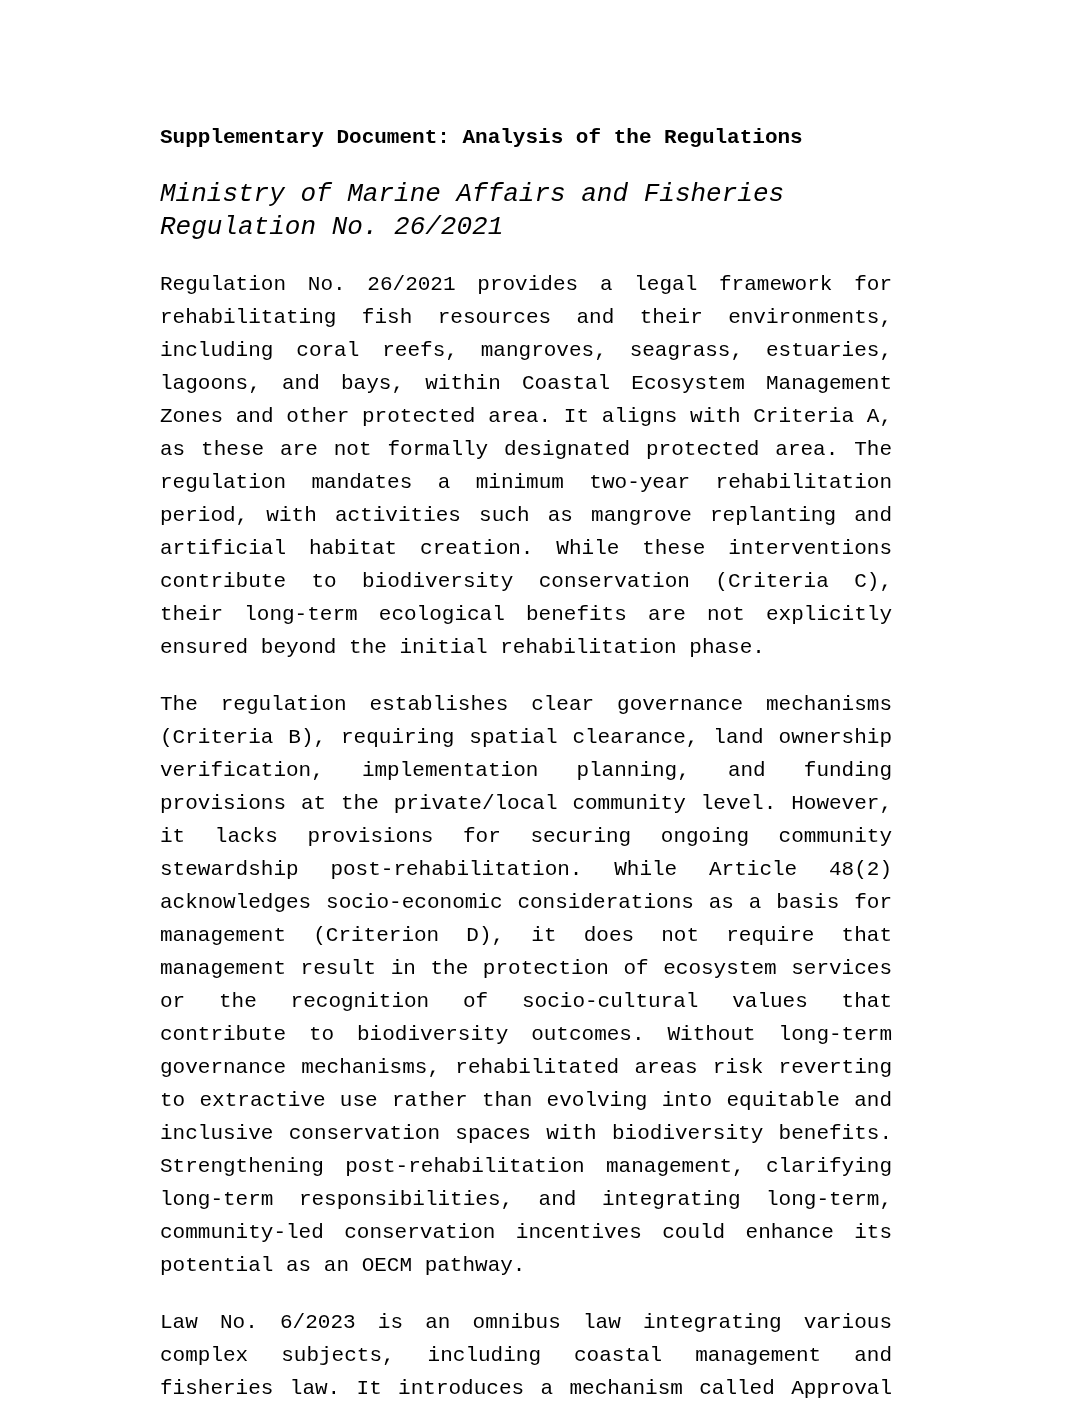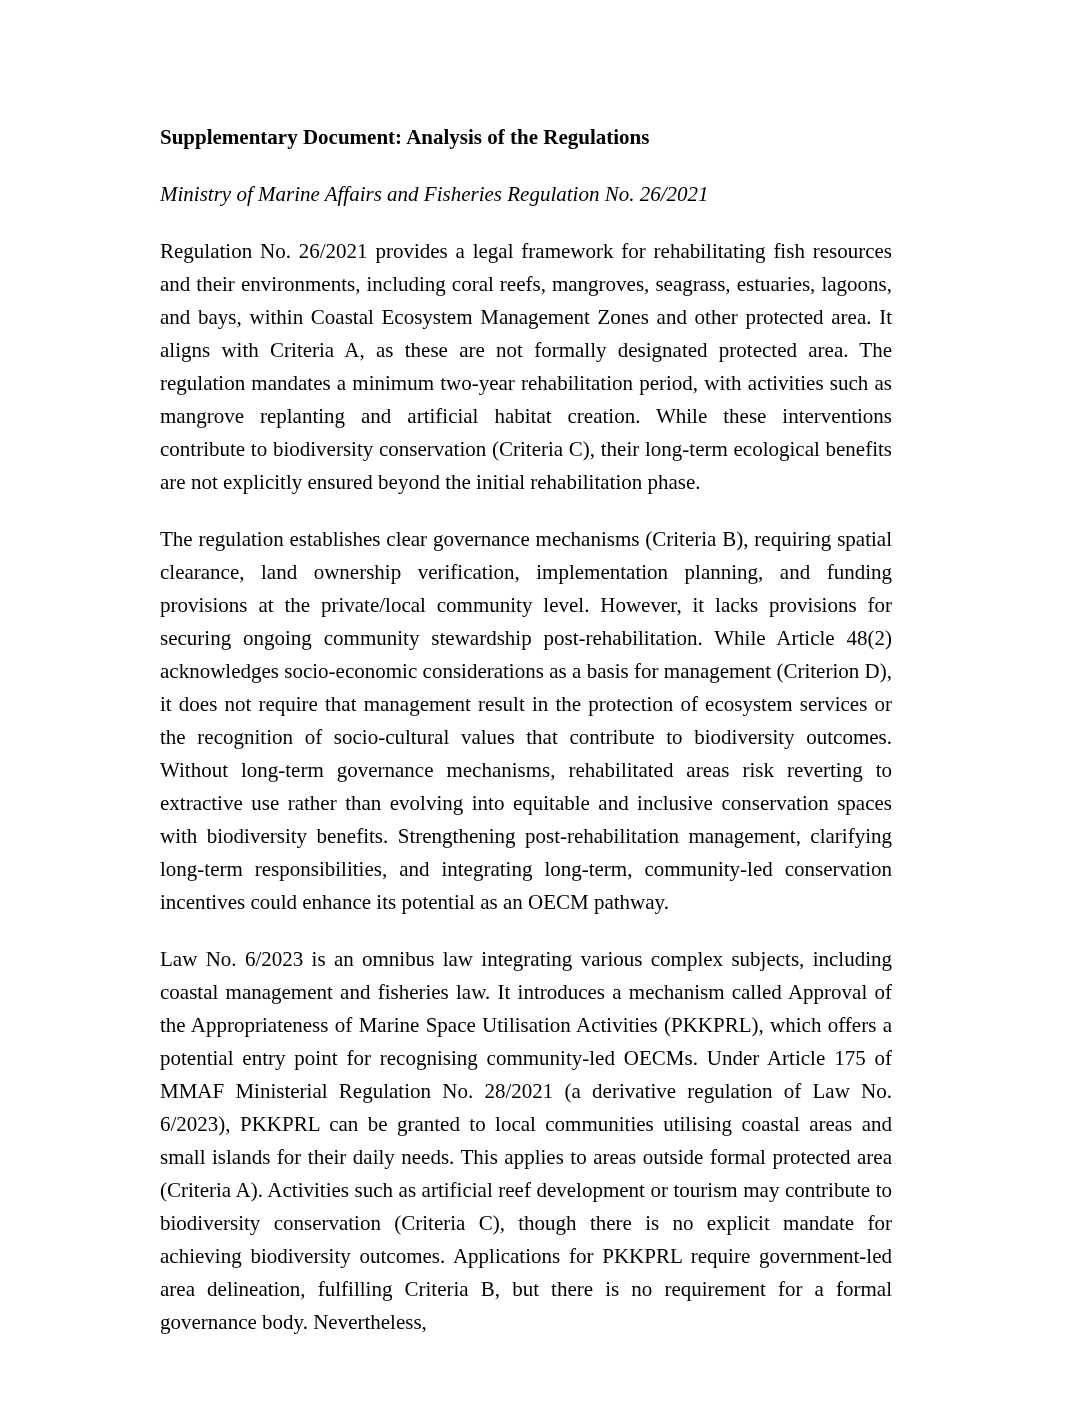--- a/index.html
+++ b/index.html
@@ -8,34 +8,34 @@
     background: #ffffff;
   }
   .page {
     position: relative;
     width: 1068px;
     height: 1408px;
     box-sizing: border-box;
     padding: 121px 160px 0 160px;
     background: #ffffff;
     color: #000000;
-    font-family: Liberation Serif, serif;
+    font-family: Liberation Mono, monospace;
     font-size: 21px;
     line-height: 33px;
     overflow: hidden;
   }
   .doc-title {
     font-size: 21px;
     font-weight: bold;
     font-style: normal;
     margin: 0 0 24px 0;
     text-align: left;
   }
   .section-heading {
-    font-size: 21px;
+    font-size: 26px;
     font-weight: normal;
     font-style: italic;
     margin: 0 0 24px 0;
     text-align: left;
   }
   .body-paragraph {
     margin: 0 16px 24px 0;
     text-align: justify;
     text-justify: inter-word;
   }

